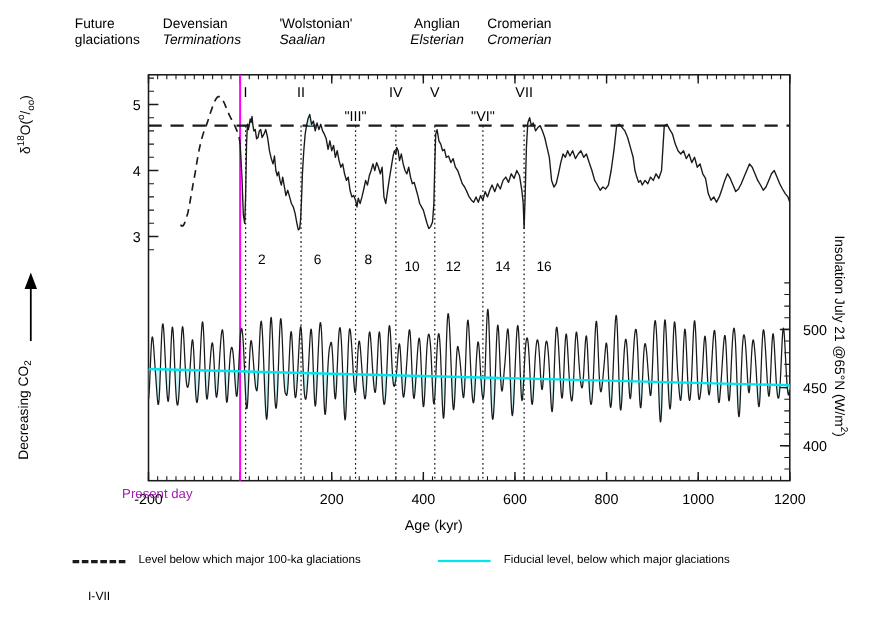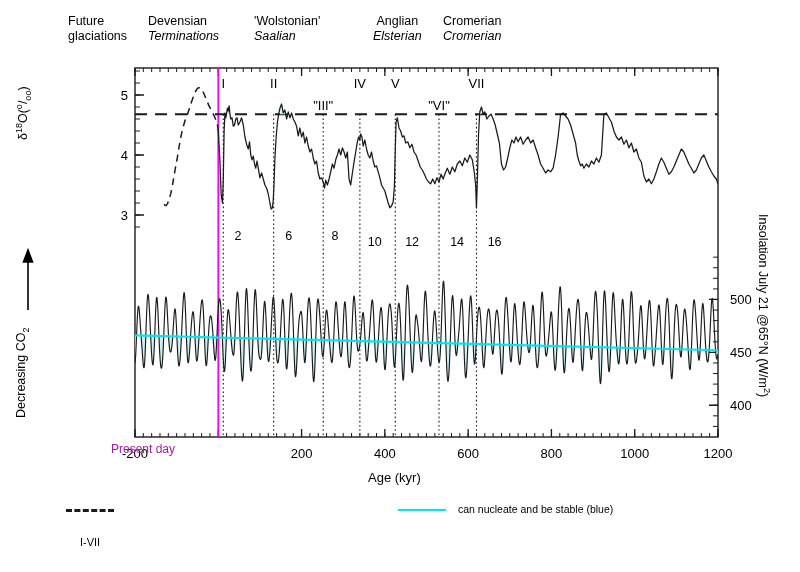--- a/index.html
+++ b/index.html
@@ -187,23 +187,24 @@
   <span>Age (kyr)</span>
 </div>
 
 <div class="axlabel magenta" style="left:111px;top:442px;font-size:12px;">
   <span>Present day</span>
 </div>
 
 <div id="legend">
       <div style="position: absolute; left: 66px; top: 509px; width: 48px; height: 0px; border-top: 3px dashed rgb(26, 26, 26);"></div>
       <div class="legend-text" style="left: 126px; top: 503px;">
+        <div>Level below which major 100-ka glaciations</div>
       </div>
       <div style="position: absolute; left: 398px; top: 509px; width: 48px; height: 0px; border-top: 2.5px solid rgb(0, 229, 238);"></div>
       <div class="legend-text" style="left: 458px; top: 503px;">
-        <div>can nucleate and be stable (blue)</div>
+        <div>Fiducial level, below which major glaciations</div>
       </div>
       <div style="position: absolute; left: 80px; top: 536px; font-size: 11px;">I-VII</div>
       <div class="legend-text" style="left: 126px; top: 536px;">
       </div>
     </div>
 
 </div>
 
 </body></html>

